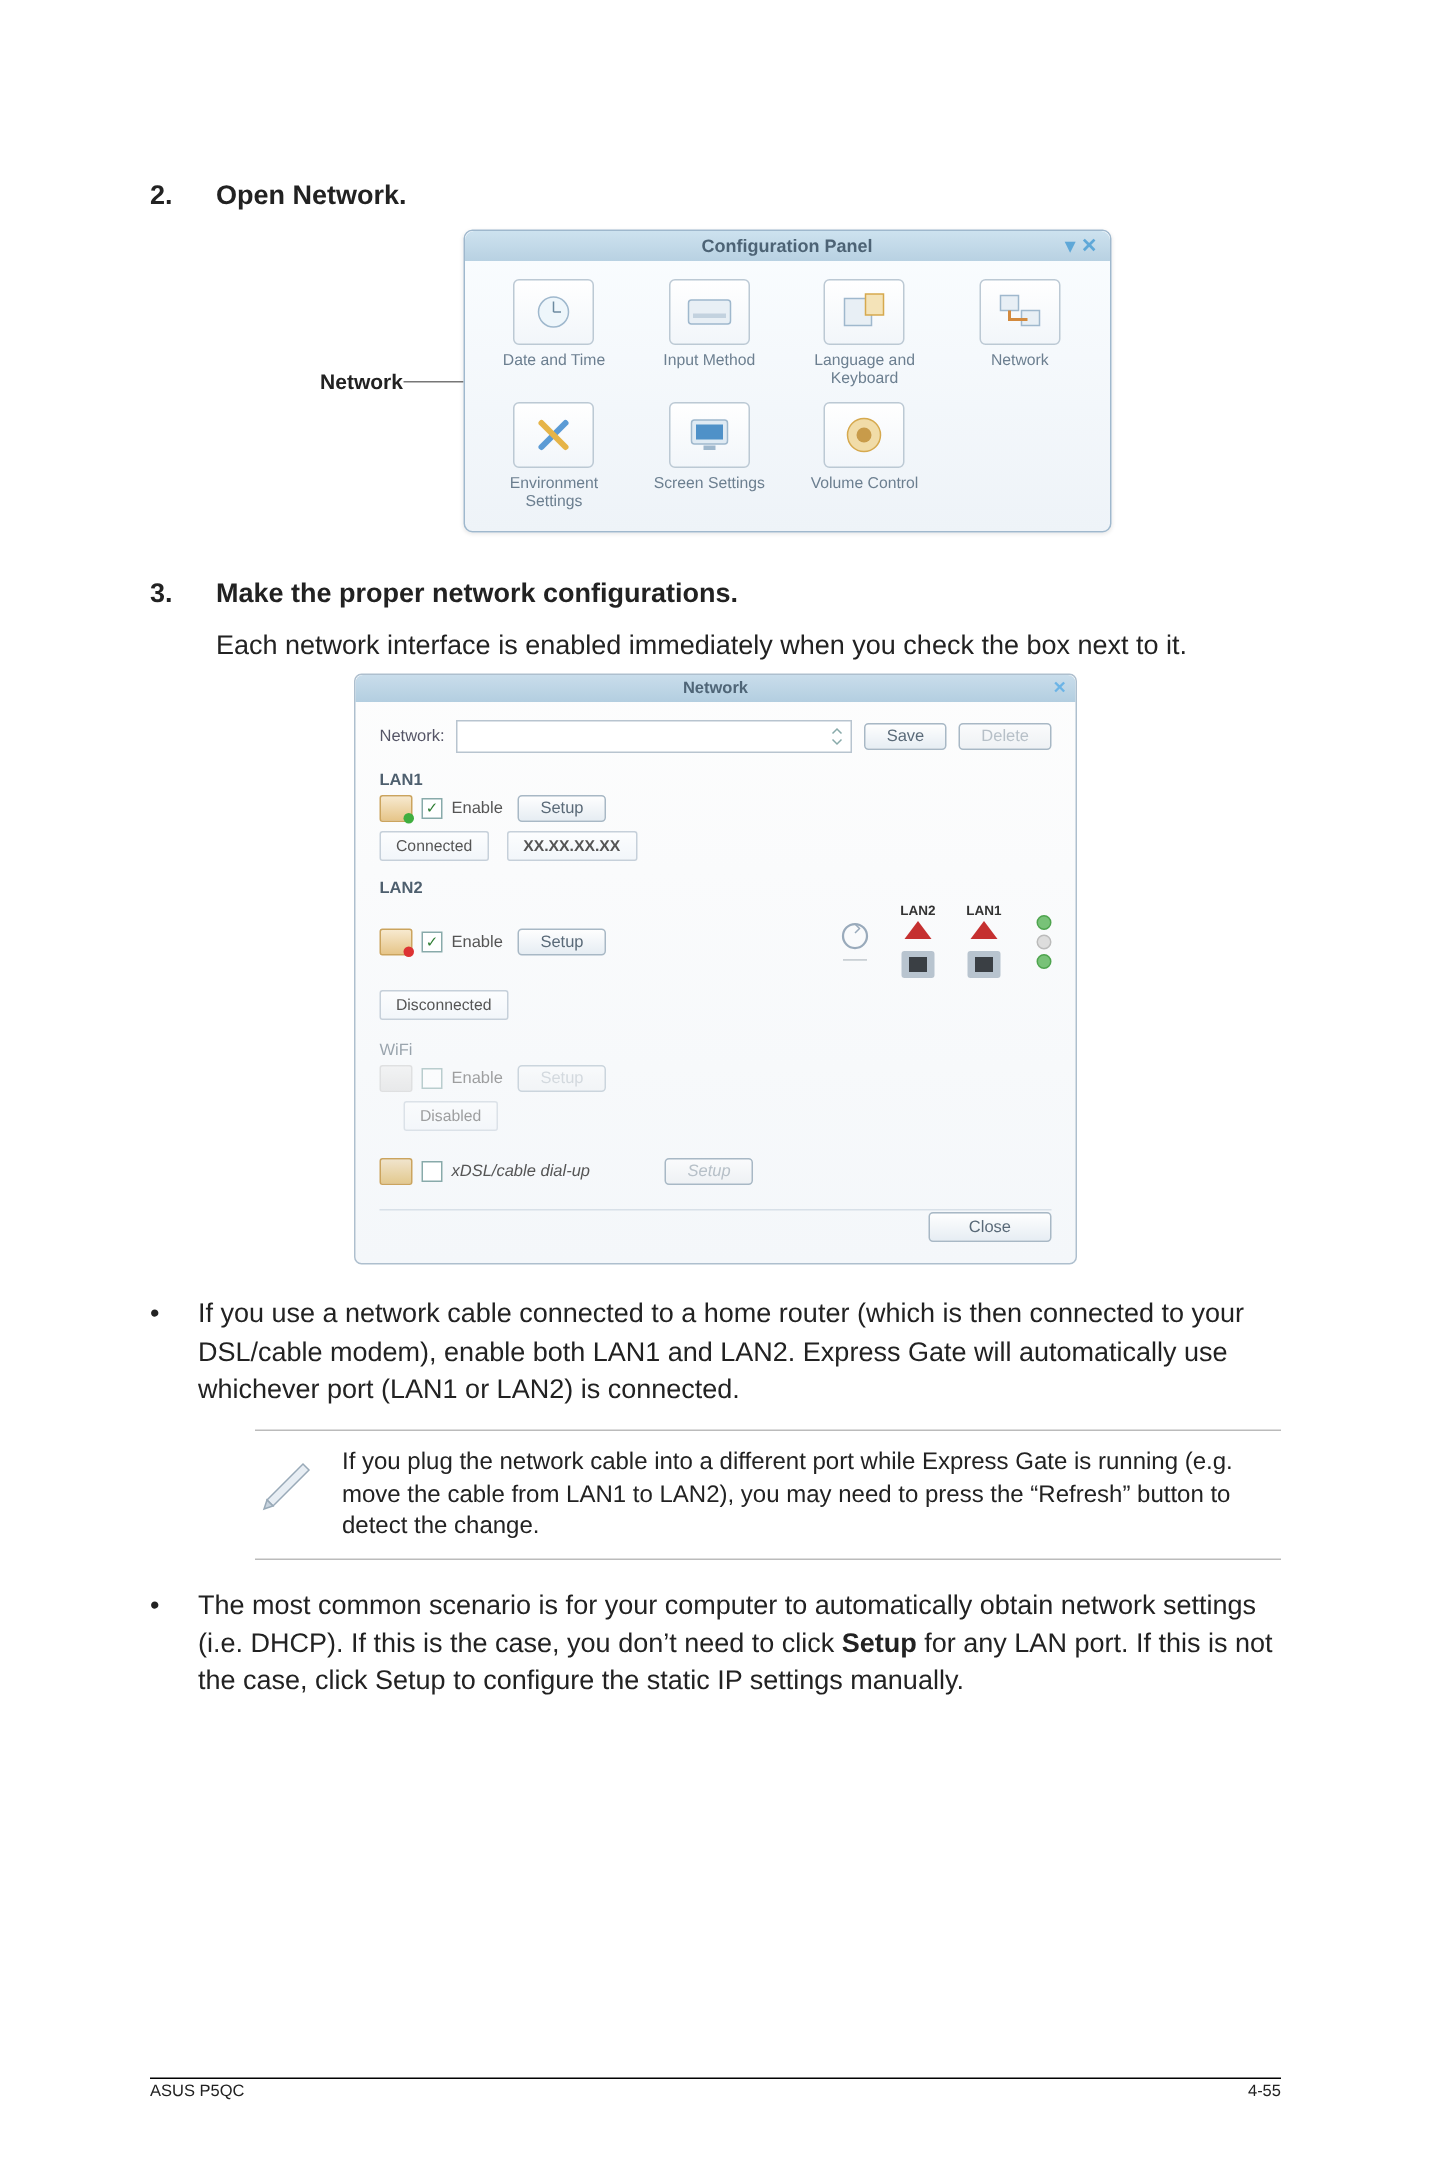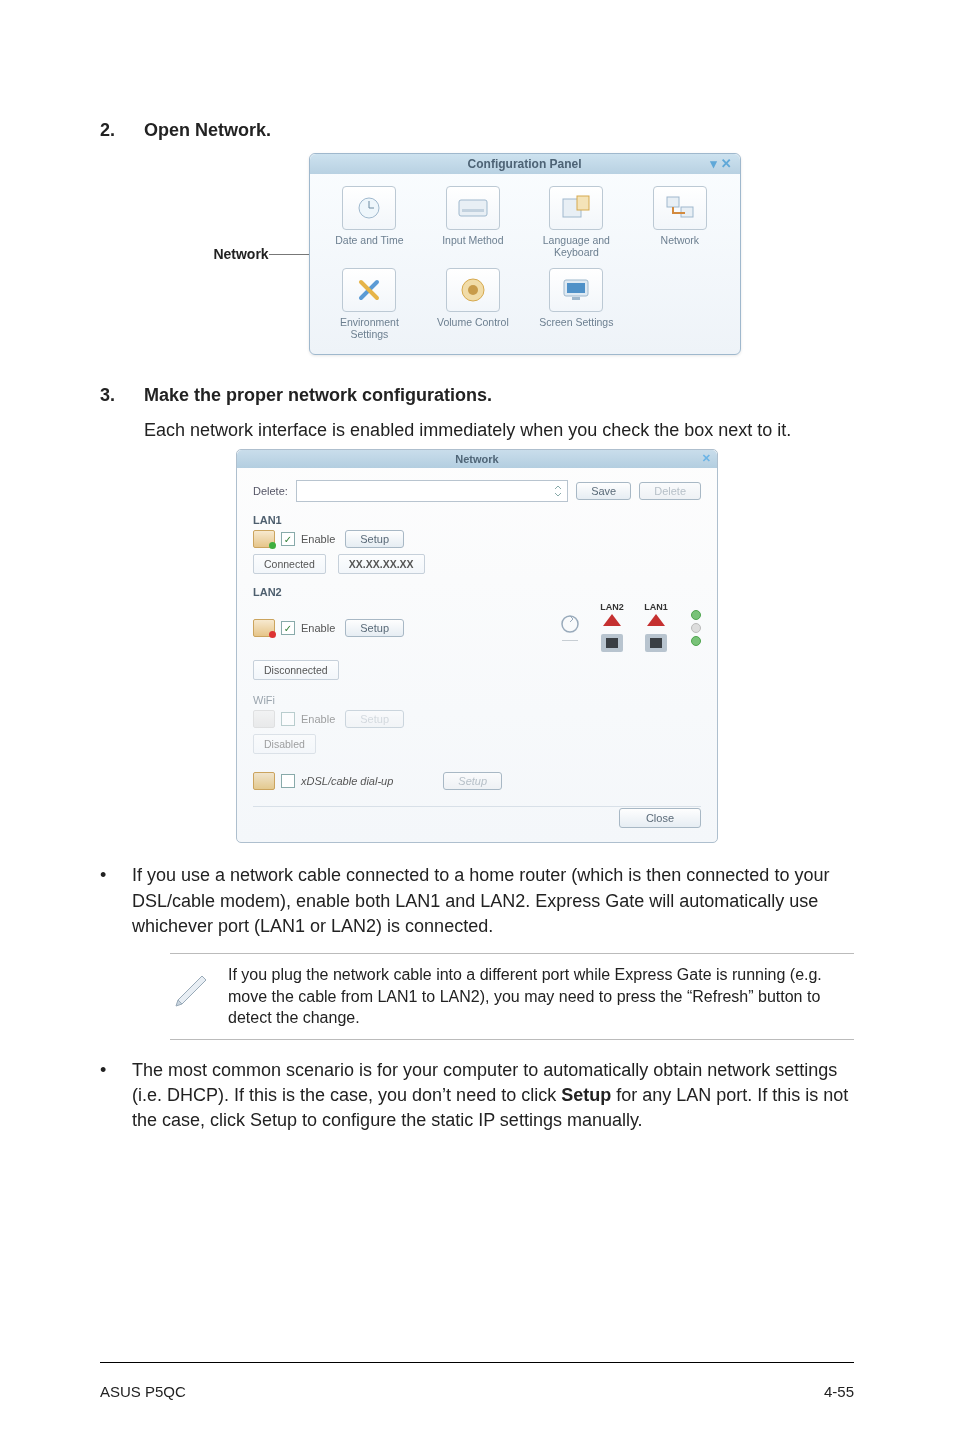--- a/index.html
+++ b/index.html
@@ -146,23 +146,23 @@
   }
   .note-icon {
     width: 44px; height: 44px;
     display:flex; align-items:center; justify-content:center;
   }
   .note-text { font-size: 16px; line-height:1.35; }
 
   .footer {
     border-top: 1px solid #000;
     margin-top: 60px;
-    padding-top: 20px;
+    padding-top: 2px;
     display:flex; justify-content:space-between;
-    font-size: 15px;
+    font-size: 11px;
   }
 
   .bold{ font-weight:bold;}
   svg { display:block;}
   .strong-inline{font-weight:bold;}
 </style>
 </head>
 <body>
 
 <div class="page">
@@ -230,56 +230,56 @@
           <div class="cp-icon">
             <svg width="28" height="28">
                   <path d="M6 22 L22 6" stroke="#5b9bd5" stroke-width="4" stroke-linecap="round"></path>
                   <path d="M22 22 L6 6" stroke="#e6b448" stroke-width="4" stroke-linecap="round"></path>
                 </svg>
           </div>
           <div class="cp-lbl">Environment Settings</div>
         </div>
         <div class="cp-item">
           <div class="cp-icon">
-            <svg width="26" height="26">
-                  <ellipse cx="13" cy="13" rx="11" ry="11" fill="#f1dca8" stroke="#d6a94e"></ellipse>
-                  <ellipse cx="13" cy="13" rx="5" ry="5" fill="#c89b4a"></ellipse>
-                </svg>
-          </div>
-          <div class="cp-lbl">Volume Control</div>
-        </div>
-        <div class="cp-item">
-          <div class="cp-icon">
             <svg width="30" height="26">
                   <rect x="3" y="3" width="24" height="16" rx="2" fill="#dfeaf3" stroke="#9fb8cd"></rect>
                   <rect x="6" y="6" width="18" height="10" fill="#4f91c8"></rect>
                   <rect x="11" y="20" width="8" height="3" fill="#9fb8cd"></rect>
                 </svg>
           </div>
           <div class="cp-lbl">Screen Settings</div>
+        </div>
+        <div class="cp-item">
+          <div class="cp-icon">
+            <svg width="26" height="26">
+                  <ellipse cx="13" cy="13" rx="11" ry="11" fill="#f1dca8" stroke="#d6a94e"></ellipse>
+                  <ellipse cx="13" cy="13" rx="5" ry="5" fill="#c89b4a"></ellipse>
+                </svg>
+          </div>
+          <div class="cp-lbl">Volume Control</div>
         </div>
       </div>
     </div>
   </div>
 
   <div class="step-head">
     <div class="step-num">3.</div>
     <div>Make the proper network configurations.</div>
   </div>
   <div class="step-body-indent">Each network interface is enabled immediately when you check the box next to it.</div>
 
   <div class="net-wrap">
     <div class="net-dlg">
       <div class="net-title">
         <span>Network</span>
         <span class="net-title-x">✕</span>
       </div>
       <div class="net-body">
         <div class="row">
-          <span class="label">Delete:</span>
+          <span class="label">Network:</span>
           <div class="select-box">
              <svg width="10" height="12">
                   <path d="M2 4 L5 1 L8 4 M2 8 L5 11 L8 8" fill="none" stroke="#8aa" stroke-width="1"></path>
                 </svg>
           </div>
           <span class="btn">Save</span>
           <span class="btn disabled">Delete</span>
         </div>
 
         <div class="lan-block">
@@ -351,21 +351,21 @@
         <div class="wifi-block">
           <div class="lan-title" style="font-weight:normal;">WiFi</div>
           <div class="lan-row">
             <div class="nic">
                   <div class="nic-icon" style="background:linear-gradient(#eee,#ddd);border-color:#ccc;"></div>
               <span class="chk" style="color:transparent;">✓</span>
               <span>Enable</span>
             </div>
             <span class="btn disabled">Setup</span>
           </div>
-          <div class="lan-row" style="margin-top:6px;">
+          <div class="lan-row" style="margin-top:6px;margin-left:16px;">
             <span class="status-box">Disabled</span>
           </div>
         </div>
 
         <div class="dial-block">
           <div class="nic">
                 <div class="nic-icon" style="background:linear-gradient(#f0e4cc,#e3c98f);"></div>
             <span class="chk" style="color:transparent;">✓</span>
             <span>xDSL/cable dial-up</span>
           </div>

